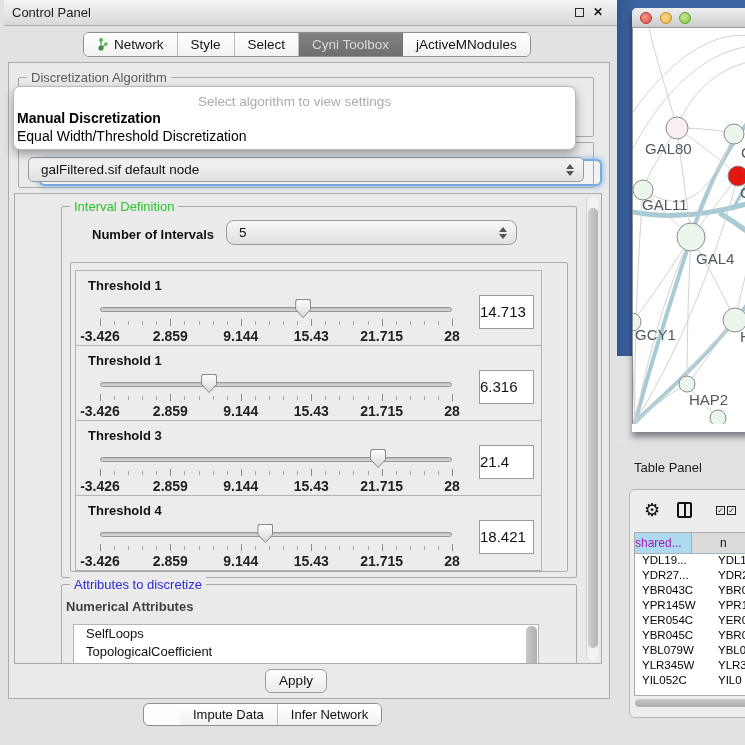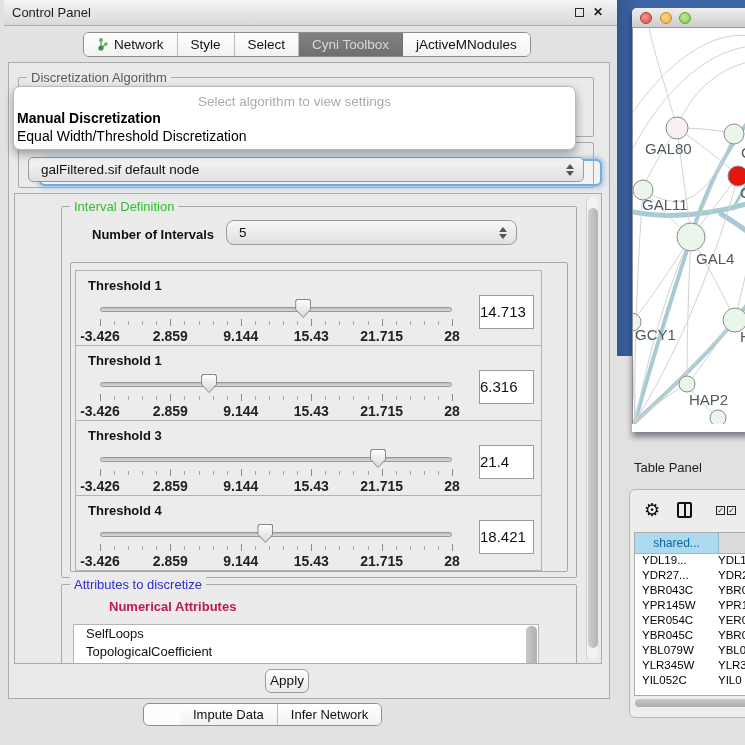--- a/index.html
+++ b/index.html
@@ -87,21 +87,21 @@
     border:1px solid #9B9B9B; font-size:15px; color:#111; 
     line-height:32px; padding-right:5px; }
 
   
   .attr-list { position:absolute; left:11px; top:39px; width:466px; height:55px; background:#FFFFFF;
     border:1px solid #B5B5B5; overflow:hidden; font-size:13px; color:#111; }
   .attr-item { padding:1px 0 1px 12px; line-height:16px; }
   .list-vscroll { position:absolute; right:1px; top:1px; width:11px; height:45px;
     background:linear-gradient(90deg,#C9C9C9,#AFAFAF); border-radius:5px; }
 
-  .apply-btn { position:absolute; left:256px; top:606px; width:44px; height:24px;
+  .apply-btn { position:absolute; left:256px; top:606px; width:62px; height:24px;
     background:linear-gradient(#FFFFFF,#E9E9E9); border:1px solid #9B9B9B; border-radius:6px;
     font-size:13.5px; color:#111; text-align:center; line-height:22px; }
 
   
   .right-side { position:absolute; left:617px; top:0; width:128px; height:745px; }
   .desktop { position:absolute; left:0; top:0; width:128px; height:356px;
     background:linear-gradient(90deg,#33568F,#3E66A6 18%,#3E66A6); }
   .net-window { position:absolute; left:15px; top:8px; width:120px; height:424px;
     border-radius:5px 5px 0 0; box-shadow:0 5px 6px rgba(0,0,20,.45); background:#FFF; }
   .mac-titlebar { position:absolute; left:0; top:0; width:120px; height:20px;
@@ -122,22 +122,22 @@
   .tp-toolbar { position:absolute; left:0; top:0; width:100%; height:40px; display:flex; align-items:center; }
   .gear { font-size:18px; color:#111; margin-left:14px; line-height:18px; }
   .split-ico { width:15px; height:16px; border:2px solid #111; border-radius:2px; margin-left:17px; position:relative; }
   .split-ico::after { content:""; position:absolute; left:50%; top:0; width:2px; height:100%; background:#111; transform:translateX(-1px); }
   .chk-group { display:flex; gap:2px; margin-left:24px; }
   .chk { width:9px; height:9px; border:1.5px solid #222; font-size:8px; line-height:8px; color:#222; text-align:center; }
 
   .tp-table { position:absolute; left:4px; top:42px; width:124px; height:164px; background:#FFF;
     border:1px solid #ABABAB; overflow:hidden; }
   .tp-header { display:flex; height:21px; border-bottom:1px solid #9FB7C4; }
-  .tp-h1 { width:84px; background:#AEDAEF; border-right:1px solid #8FB5C9; font-size:12px; color:#0369a1;
-    text-align:center; line-height:20px; overflow:hidden; white-space:nowrap; }
+  .tp-h1 { width:57px; background:#AEDAEF; border-right:1px solid #8FB5C9; font-size:12px; color:#a21caf;
+    text-align:left; line-height:20px; overflow:hidden; white-space:nowrap; }
   .tp-h2 { flex:1; background:#DBDBDB; font-size:12px; color:#111; padding-left:28px; line-height:20px;
     overflow:hidden; white-space:nowrap; }
   .tp-row { display:flex; height:15px; font-size:11.5px; color:#000; }
   .tp-c1 { width:75px; padding-left:7px; white-space:nowrap; overflow:hidden; }
   .tp-c2 { flex:1; padding-left:8px; white-space:nowrap; overflow:hidden; }
   .hscroll { position:absolute; left:4px; top:208px; width:124px; height:10px; background:#EFEFEF; border-radius:5px; }
   .hscroll .thumb { position:absolute; left:1px; top:1px; width:118px; height:8px;
     background:linear-gradient(#C9C9C9,#ADADAD); border-radius:5px; }
 </style>
 </head>
@@ -395,21 +395,21 @@
                   </div>
                 </div>
                 <div class="th-value">18.421</div>
               </div>
             </div>
         </div>
       </div>
 
       <div class="group" style="left:46px; top:390px; width:516px; height:110px; background:#EBEBEB;">
         <span class="group-title gt-blue" style="background:#EBEBEB;">Attributes to discretize</span>
-        <span style="position:absolute; left:4px; top:14px; font-size:13px; font-weight:bold; color:#be185d;margin-left:43px;">Numerical Attributes</span>
+        <span style="position:absolute; left:4px; top:14px; font-size:13px; font-weight:bold; color:#404040;">Numerical Attributes</span>
         <div class="attr-list" id="attrList">
           <div class="list-vscroll"></div>
         <div class="attr-item">SelfLoops</div>
             <div class="attr-item">TopologicalCoefficient</div>
             <div class="attr-item">BetweennessCentrality</div>
           </div>
       </div>
 
       <div class="vscroll">
           <div class="thumb"></div>

